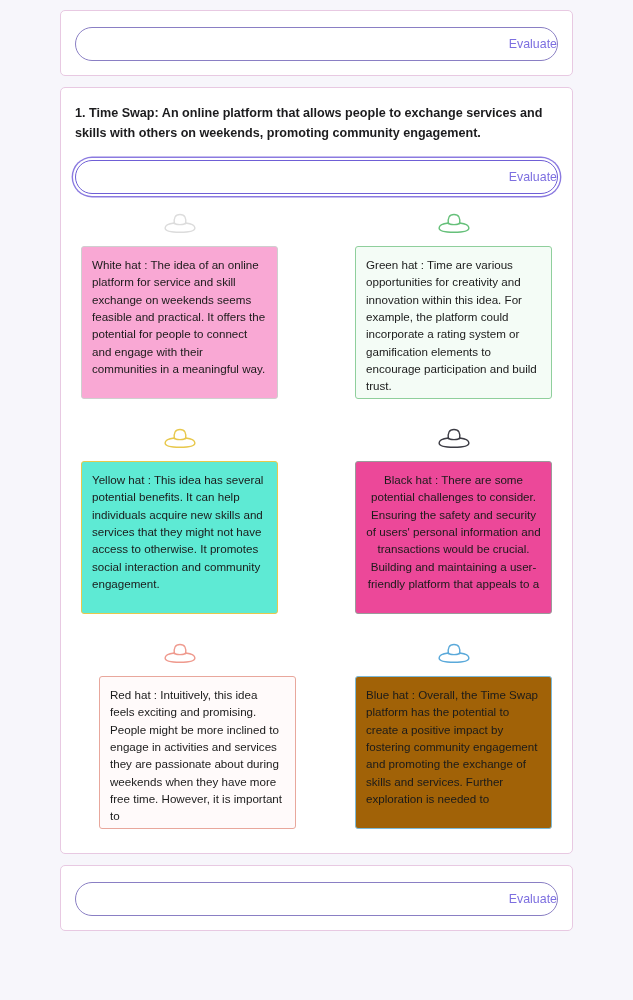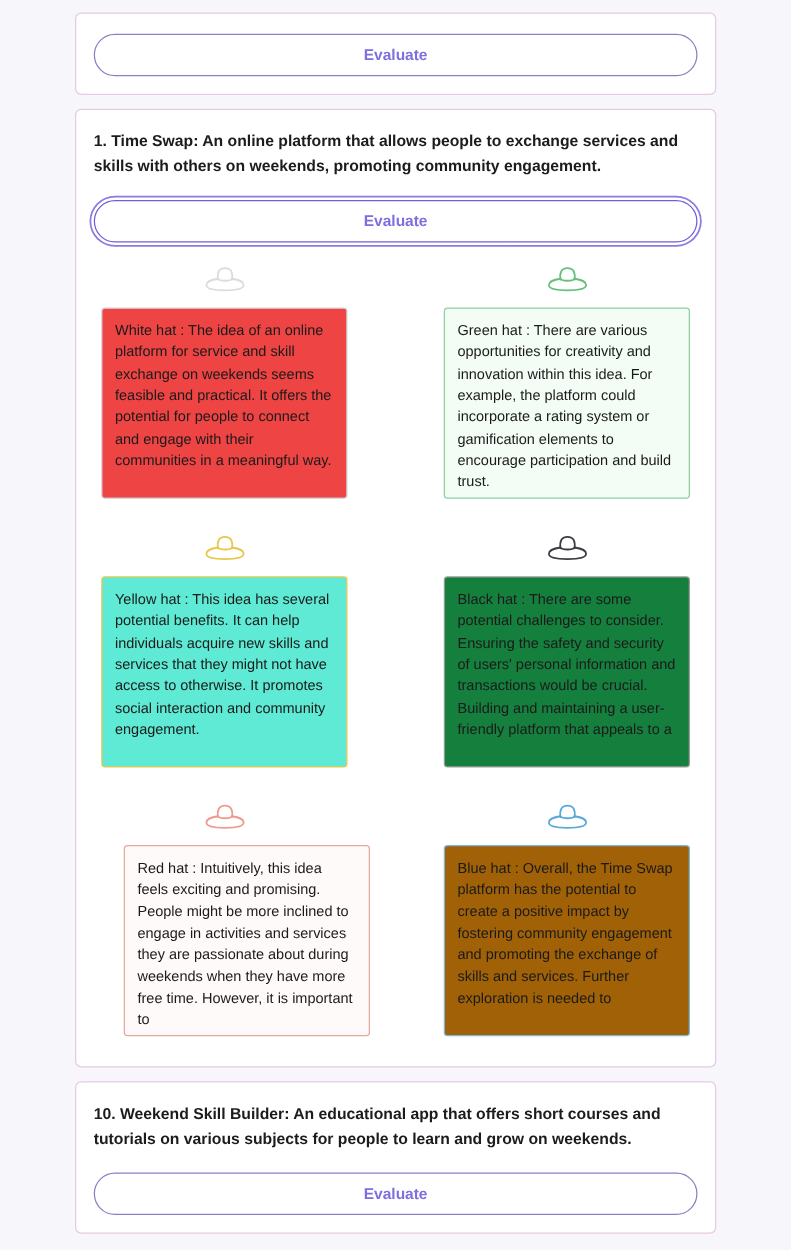--- a/index.html
+++ b/index.html
@@ -34,23 +34,22 @@
   .evaluate-btn {
     display: block;
     width: 100%;
     background: #ffffff;
     border: 1px solid #8a7fc4;
     border-radius: 22px;
     color: #7d6fe0;
     font-size: 12.4px;
     font-family: "Liberation Sans", sans-serif;
     padding: 9px 0;
-    text-align: center;
+    text-align: right;
     cursor: pointer;
-    font-weight: bold;
   }
   .evaluate-btn.focused {
     border-color: #6f5fd6;
     box-shadow: 0 0 0 2px #ffffff, 0 0 0 3.4px #8b7ae0;
   }
 
   
   .hats-grid {
     display: grid;
     grid-template-columns: 1fr 1fr;
@@ -69,24 +68,24 @@
     padding: 9px 10px 0 10px;
     background: #ffffff;
   }
   .hat-box p {
     margin: 0;
     font-size: 11.6px;
     line-height: 1.495;
     color: #1a1a1a;
   }
 
-  .hat-white .hat-box  { border-color: #cfcfcf; background: #ef4444; }
+  .hat-white .hat-box  { border-color: #cfcfcf; background: #f9a8d4; }
   .hat-green .hat-box  { border-color: #8fcf9c; background: #f4fcf6; }
   .hat-yellow .hat-box { border-color: #e8c84c; background: #5eead4; }
-  .hat-black .hat-box  { border-color: #9a9a9a; background: #15803d; }
+  .hat-black .hat-box  { border-color: #9a9a9a; background: #ec4899; text-align: center; }
   .hat-red .hat-box    { border-color: #e8a79c; background: #fffafa; margin-left: 36px; }
   .hat-blue .hat-box   { border-color: #7cb9d8; background: #a16207; }
 </style>
 </head>
 <body>
 
 <div id="app">
 
   <div class="idea-card">
     <button class="evaluate-btn">Evaluate</button>
@@ -109,21 +108,21 @@
         </div>
       </div>
 
       <div class="hat-cell hat-green">
         <svg class="hat-icon" viewBox="0 0 48 30" width="34" height="30">
           <path d="M16 16 C15 8 17 3 24 3 C31 3 33 8 32 16" fill="none" stroke="#66c07a" stroke-width="2" stroke-linecap="round"></path>
           <path d="M16 15 C8 16 3 19 3 22 C3 26 12 28 24 28 C36 28 45 26 45 22 C45 19 40 16 32 15" fill="none" stroke="#66c07a" stroke-width="2" stroke-linecap="round"></path>
           <path d="M16 15 C18 18 30 18 32 15" fill="none" stroke="#66c07a" stroke-width="2" stroke-linecap="round"></path>
         </svg>
         <div class="hat-box">
-          <p>Green hat : There are various opportunities for creativity and innovation within this idea. For example, the platform could incorporate a rating system or gamification elements to encourage participation and build trust.</p>
+          <p>Green hat : Time are various opportunities for creativity and innovation within this idea. For example, the platform could incorporate a rating system or gamification elements to encourage participation and build trust.</p>
         </div>
       </div>
 
       <div class="hat-cell hat-yellow">
         <svg class="hat-icon" viewBox="0 0 48 30" width="34" height="30">
           <path d="M16 16 C15 8 17 3 24 3 C31 3 33 8 32 16" fill="none" stroke="#e8c84c" stroke-width="2" stroke-linecap="round"></path>
           <path d="M16 15 C8 16 3 19 3 22 C3 26 12 28 24 28 C36 28 45 26 45 22 C45 19 40 16 32 15" fill="none" stroke="#e8c84c" stroke-width="2" stroke-linecap="round"></path>
           <path d="M16 15 C18 18 30 18 32 15" fill="none" stroke="#e8c84c" stroke-width="2" stroke-linecap="round"></path>
         </svg>
         <div class="hat-box">
@@ -161,17 +160,16 @@
         </svg>
         <div class="hat-box">
           <p>Blue hat : Overall, the Time Swap platform has the potential to create a positive impact by fostering community engagement and promoting the exchange of skills and services. Further exploration is needed to</p>
         </div>
       </div>
 
     </div>
   </div>
 
   <div class="idea-card">
-    <p class="idea-text">10. Weekend Skill Builder: An educational app that offers short courses and tutorials on various subjects for people to learn and grow on weekends.</p>
     <button class="evaluate-btn">Evaluate</button>
   </div>
 
 </div>
 
 </body></html>

